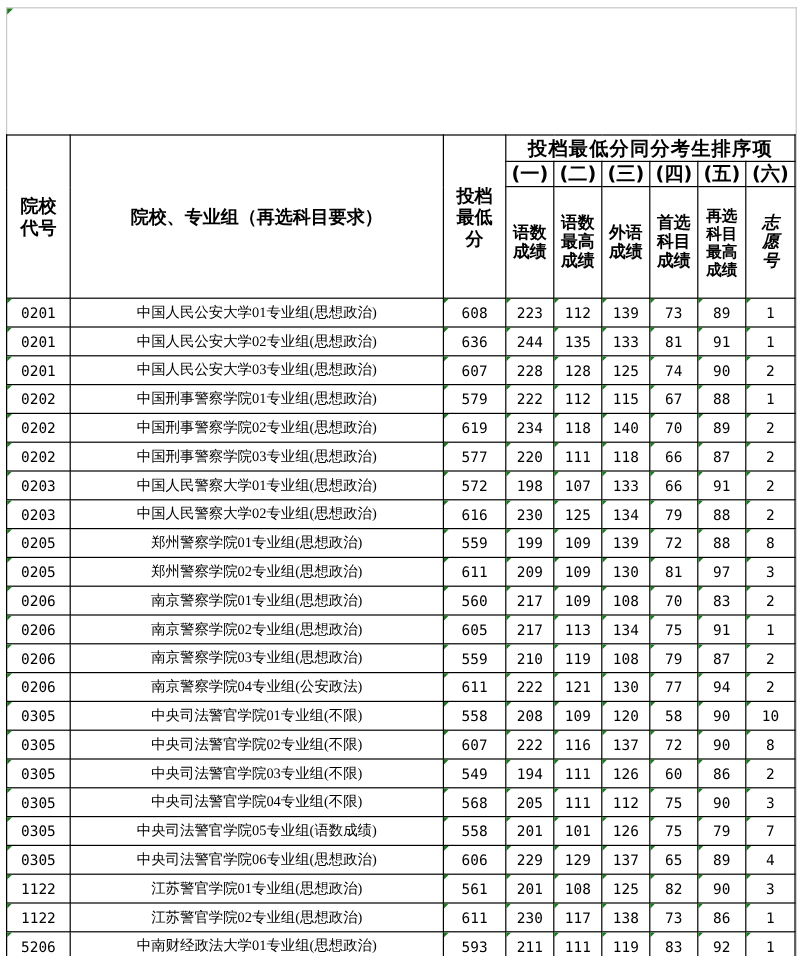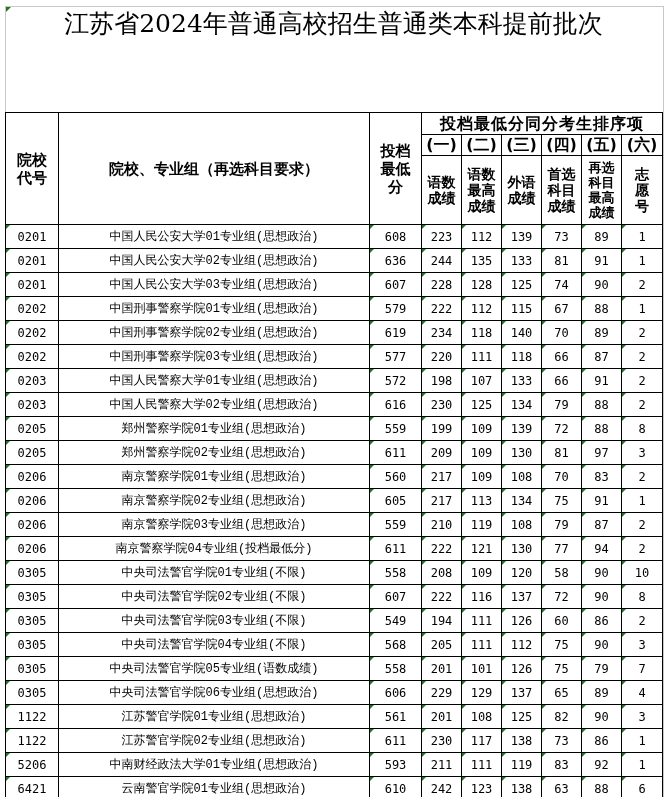--- a/index.html
+++ b/index.html
@@ -12,31 +12,30 @@
                  font-family: "DejaVu Serif", "Liberation Serif", serif; font-size: 25px; line-height: 32px; }
   .title-line { display: block; white-space: nowrap; }
   table.grid { position: absolute; left: 5px; top: 112px; border-collapse: collapse; table-layout: fixed; }
   table.grid td, table.grid th { border: 1.5px solid #000; padding: 0; text-align: center; vertical-align: middle; position: relative; }
   th { font-weight: bold; font-size: 15px; line-height: 18px; }
   th.main-h { font-size: 15px; }
   th.group-h { height: 21px; font-size: 16px; letter-spacing: 1px; }
   th.num-h { height: 20px; font-size: 16px; font-weight: bold; }
   th.sub-h { height: 63px; font-size: 14px; line-height: 16px; }
   td { height: 23px; font-size: 12px; font-family: "DejaVu Sans Mono", "Liberation Mono", monospace; }
-  td.name { text-align: left; padding-left: 4px; font-family: Liberation Mono, monospace; font-size: 12px; white-space: nowrap; }
+  td.name { text-align: left; padding-left: 4px; font-family: Liberation Serif, serif; font-size: 12px; white-space: nowrap; }
   td .tri { position: absolute; left: 0; top: 0; width: 0; height: 0; border-top: 4px solid #1f7a1f; border-right: 4px solid transparent; }
 </style>
 </head>
 <body>
 
 <div class="sheet"></div>
 <span class="corner-mark" style="left:6px;top:7px;"></span>
 
 <div class="title-block">
-  <span class="title-line">江苏省2024年普通高校招生普通类本科提前批次</span>
 </div>
 
 <table class="grid">
   <colgroup>
     <col style="width:53px">
     <col style="width:311px">
     <col style="width:52px">
     <col style="width:40px">
     <col style="width:40px">
     <col style="width:40px">
@@ -70,24 +69,24 @@
       <th class="sub-h">
           <div style="width:30px;margin:0 auto;">语数最高成绩</div>
         </th>
       <th class="sub-h">
           <div style="width:30px;margin:12px auto;">外语成绩</div>
         </th>
       <th class="sub-h">
           <div style="width:30px;margin:0 auto;">首选科目成绩</div>
         </th>
       <th class="sub-h">
-          <div style="width:30px;margin:4px auto;font-size:13px;line-height:15px;font-family:Liberation Serif, serif;">再选科目最高成绩</div>
-        </th>
-      <th class="sub-h">
-          <div style="width:15px;margin:0 auto;">志愿号</div>
+          <div style="width:30px;margin:16px auto;font-size:13px;line-height:15px;font-family:Liberation Serif, serif;">再选科目最高成绩</div>
+        </th>
+      <th class="sub-h">
+          <div style="width:15px;margin:0 auto;font-style:italic;">志愿号</div>
         </th>
     </tr>
   </thead>
   <tbody id="rows-body">
       <tr>
         <td><span class="tri"></span><span>0201</span></td>
         <td class="name"><span>中国人民公安大学01专业组(思想政治)</span></td>
         <td><span class="tri"></span><span>608</span></td>
         <td><span class="tri"></span><span>223</span></td>
         <td><span class="tri"></span><span>112</span></td>
@@ -223,21 +222,21 @@
         <td><span class="tri"></span><span>559</span></td>
         <td><span class="tri"></span><span>210</span></td>
         <td><span class="tri"></span><span>119</span></td>
         <td><span class="tri"></span><span>108</span></td>
         <td><span class="tri"></span><span>79</span></td>
         <td><span class="tri"></span><span>87</span></td>
         <td><span class="tri"></span><span>2</span></td>
       </tr>
       <tr>
         <td><span class="tri"></span><span>0206</span></td>
-        <td class="name"><span>南京警察学院04专业组(投档最低分)</span></td>
+        <td class="name"><span>南京警察学院04专业组(公安政法)</span></td>
         <td><span class="tri"></span><span>611</span></td>
         <td><span class="tri"></span><span>222</span></td>
         <td><span class="tri"></span><span>121</span></td>
         <td><span class="tri"></span><span>130</span></td>
         <td><span class="tri"></span><span>77</span></td>
         <td><span class="tri"></span><span>94</span></td>
         <td><span class="tri"></span><span>2</span></td>
       </tr>
       <tr>
         <td><span class="tri"></span><span>0305</span></td>

